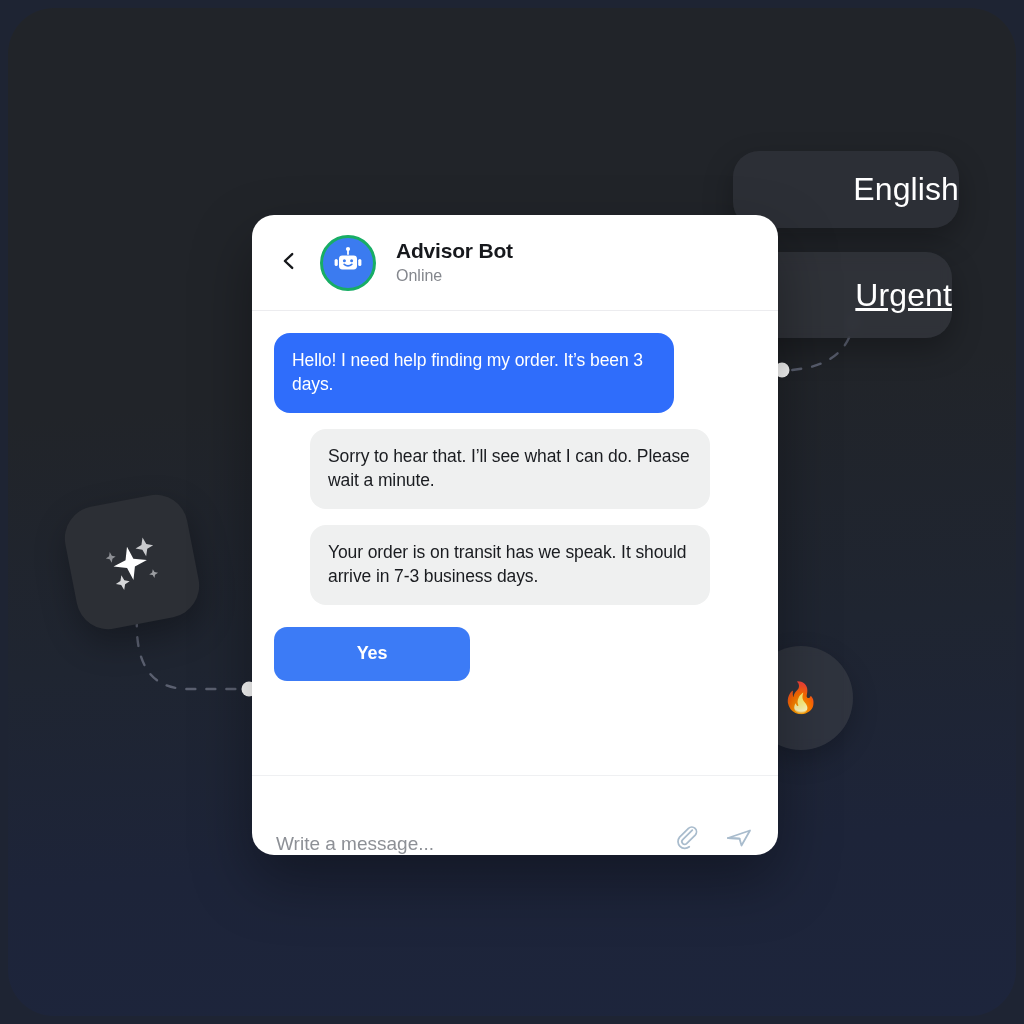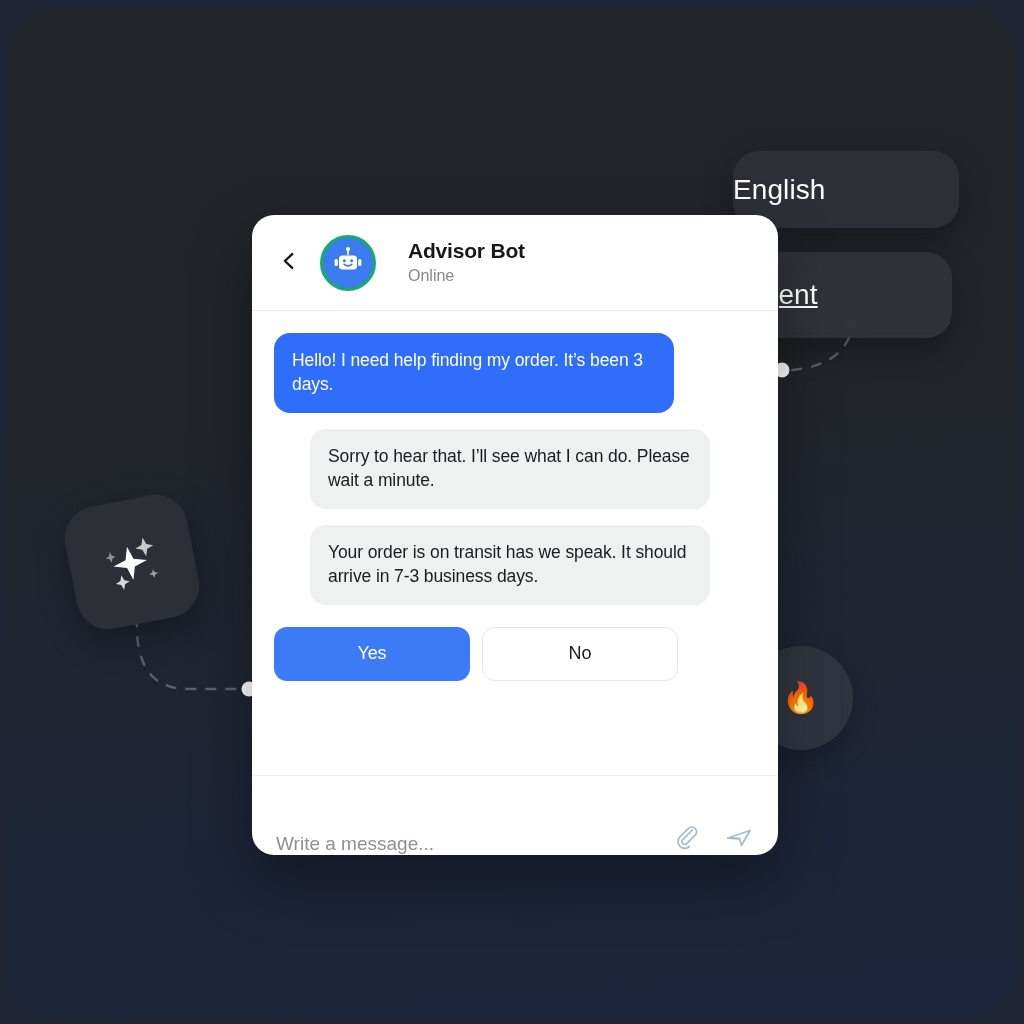--- a/index.html
+++ b/index.html
@@ -92,24 +92,24 @@
     font-size: 30px;
     line-height: 1;
     box-shadow: 0 10px 26px rgba(0,0,0,0.22);
   }
 
   
   .pill {
     position: absolute;
     display: flex;
     align-items: center;
-    justify-content: flex-start;
+    justify-content: flex-end;
     border-radius: 26px;
     color: #ffffff;
-    font-size: 28px;
+    font-size: 32px;
     letter-spacing: 0.1px;
     background: rgba(47,50,57,0.80);
     -webkit-backdrop-filter: blur(6px);
     backdrop-filter: blur(6px);
     box-shadow: 0 12px 30px rgba(0,0,0,0.28);
   }
   .pill-english {
     left: 733px;
     top: 151px;
     width: 226px;
@@ -162,21 +162,21 @@
     height: 56px;
     border-radius: 50%;
     background: #3b7bf0;
     border: 3px solid #18ad65;
     margin-left: 16px;
     flex: 0 0 56px;
     display: flex;
     align-items: center;
     justify-content: center;
   }
-  .header-text { margin-left: 32px; }
+  .header-text { margin-left: 20px; }
   .bot-name {
     font-size: 21px;
     font-weight: bold;
     color: #16181c;
     line-height: 1.25;
     letter-spacing: -0.2px;
   }
   .bot-status {
     font-size: 16px;
     color: #84878d;
@@ -215,21 +215,21 @@
   .quick-replies {
     display: flex;
     gap: 12px;
     margin-top: 22px;
   }
   .qr-btn {
     width: 196px;
     height: 54px;
     border-radius: 13px;
     font-size: 18px;
-    font-weight: normal;
+    font-weight: bold;
     display: flex;
     align-items: center;
     justify-content: center;
     cursor: pointer;
     letter-spacing: -0.1px;
   }
   .qr-btn.primary {
     background: #3c7bf6;
     color: #ffffff;
     border: none;
@@ -345,23 +345,20 @@
       <div class="msg-row in">
         <div class="bubble in">Sorry to hear that. I’ll see what I can do. Please wait a minute.</div>
       </div>
       <div class="msg-row in">
         <div class="bubble in">Your order is on transit has we speak. It should arrive in 7-3 business days.</div>
       </div>
 
       <div class="quick-replies">
         <div class="qr-btn primary">
           <span>Yes</span>
-        </div>
-        <div class="qr-btn secondary">
-          <span>No</span>
         </div>
       </div>
     </div>
 
     <div class="composer">
       <input class="composer-input" type="text" placeholder="Write a message..." style="">
       <div class="composer-actions">
         <div class="icon-btn">
           <span>
             <svg width="26" height="26" viewBox="0 0 24 24" xmlns="http://www.w3.org/2000/svg">

